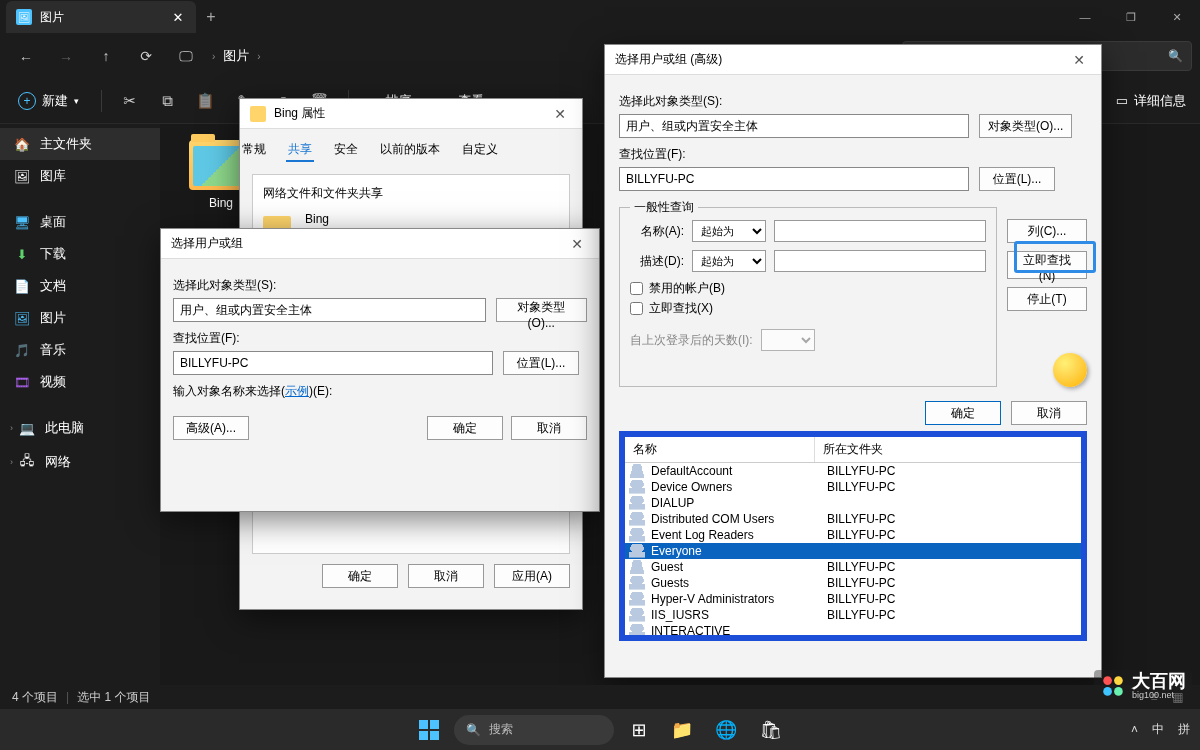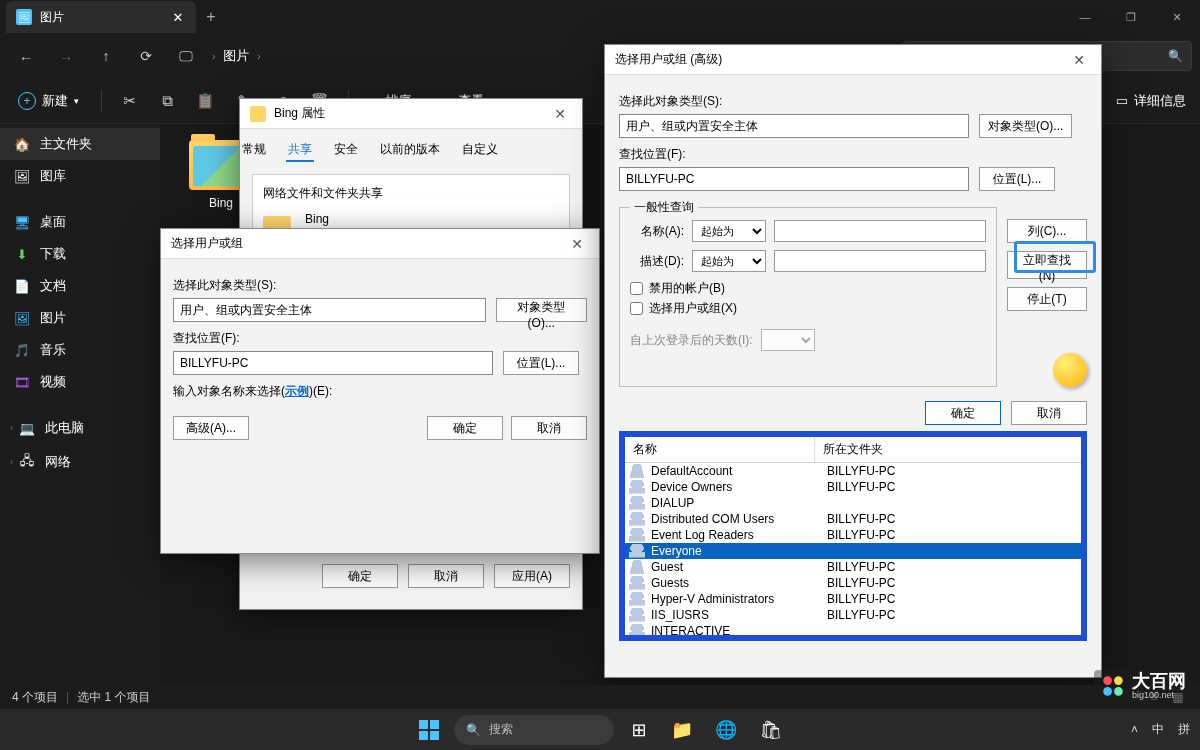--- a/index.html
+++ b/index.html
@@ -62,21 +62,21 @@
 .share-entry { display: flex; align-items: center; gap: 14px; margin-top: 10px; }
 .share-folder { width: 28px; height: 24px; background: #ffd56b; border-radius: 2px; }
 
 .field-label { font-size: 12px; margin: 8px 0 4px; }
 .text-input { width: 320px; height: 24px; border: 1px solid #888; background: #fff; padding: 0 6px; font-size: 12px; }
 .win-button { height: 24px; min-width: 76px; background: #fdfdfd; border: 1px solid #999; font-size: 12px; padding: 0 8px; cursor: pointer; }
 .win-button.primary { border: 1px solid #0067c0; }
 .btn-row { display: flex; gap: 10px; justify-content: flex-end; margin-top: 10px; }
 .textarea-big { width: 330px; height: 120px; border: 1px solid #888; background: #fff; }
 
-.link { color: #0066cc; text-decoration: underline; cursor: pointer; font-weight: bold; }
+.link { color: #0066cc; text-decoration: underline; cursor: pointer; }
 
 
 .adv-row { display: flex; align-items: center; gap: 8px; margin-bottom: 8px; }
 .adv-row label { width: 54px; font-size: 12px; text-align: right; }
 .select-sm { height: 22px; width: 74px; border: 1px solid #999; background: #fff; font-size: 11px; padding: 0 4px; }
 .adv-input { flex: 1; height: 22px; border: 1px solid #999; background: #fff; }
 .fieldset { border: 1px solid #bbb; padding: 12px 10px 6px; position: relative; margin-top: 6px; }
 .fieldset-label { position: absolute; top: -9px; left: 10px; background: #f3f3f3; padding: 0 4px; font-size: 12px; }
 .checkbox-row { display: flex; align-items: center; gap: 6px; font-size: 12px; margin: 3px 0; }
 .checkbox-row input { width: 13px; height: 13px; }
@@ -257,21 +257,21 @@
       </div>
     </div>
   </div>
   <div class="btn-row" style="padding: 0 12px 10px;">
     <button class="win-button">确定</button>
     <button class="win-button">取消</button>
     <button class="win-button">应用(A)</button>
   </div>
 </div>
 
-<div class="dialog" style="left:160px; top:228px; width:440px; height:326px;">
+<div class="dialog" style="left:160px; top:228px; width:440px; height:284px;">
   <div class="dialog-title">
     <span>选择用户或组</span>
     <span class="dialog-close">✕</span>
   </div>
   <div class="dialog-body">
     <div class="field-label">选择此对象类型(S):</div>
     <div style="display:flex; gap:10px; align-items:center;">
       <input class="text-input" value="用户、组或内置安全主体" style="">
       <button class="win-button">对象类型(O)...</button>
     </div>
@@ -322,21 +322,21 @@
             <label>描述(D):</label>
             <select class="select-sm"><option>起始为</option></select>
             <input class="adv-input" style="">
           </div>
           <div class="checkbox-row">
               <input type="checkbox" style="">
               <span>禁用的帐户(B)</span>
             </div>
           <div class="checkbox-row">
               <input type="checkbox" style="">
-              <span>选择用户或组(X)</span>
+              <span>立即查找(X)</span>
             </div>
           <div class="adv-row" style="margin-top:12px; color:#888;">
             <span style="font-size:12px;">自上次登录后的天数(I):</span>
             <select class="select-sm" style="width:54px; color:#888;" disabled=""></select>
           </div>
         </div>
       </div>
       <div style="width:80px; display:flex; flex-direction:column; gap:8px; padding-top:18px;">
         <button class="win-button">列(C)...</button>
         <button class="win-button" style="height:28px;">立即查找(N)</button>

